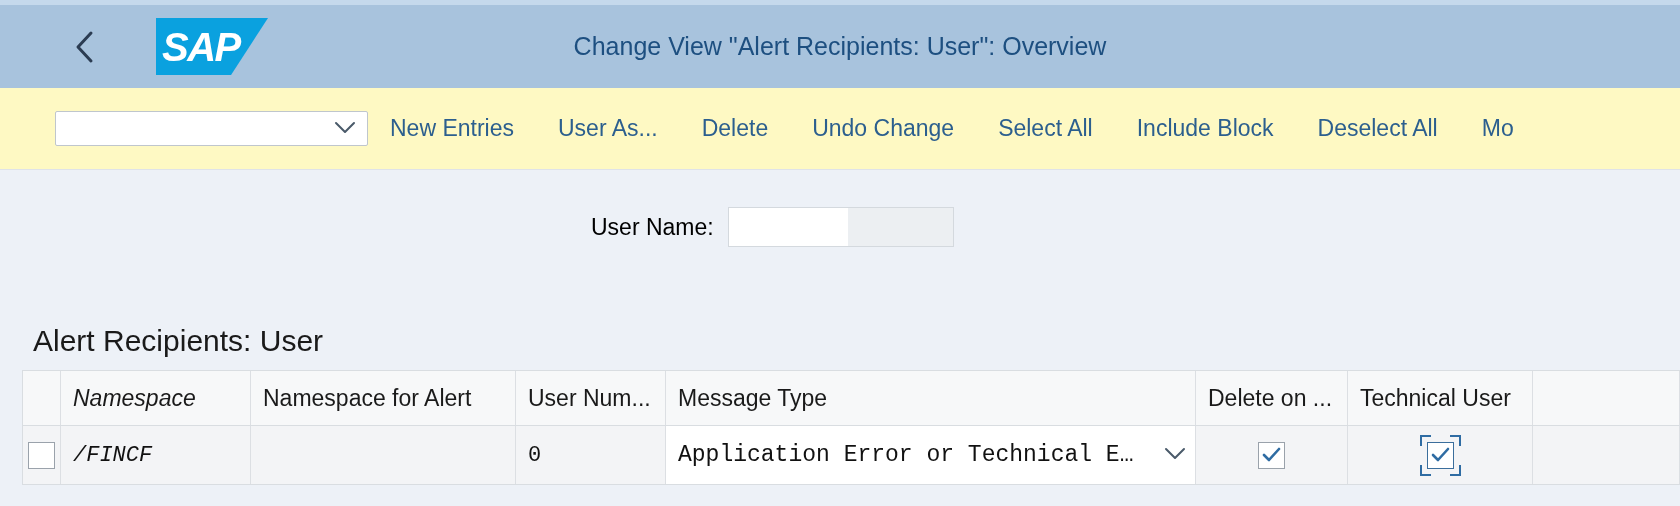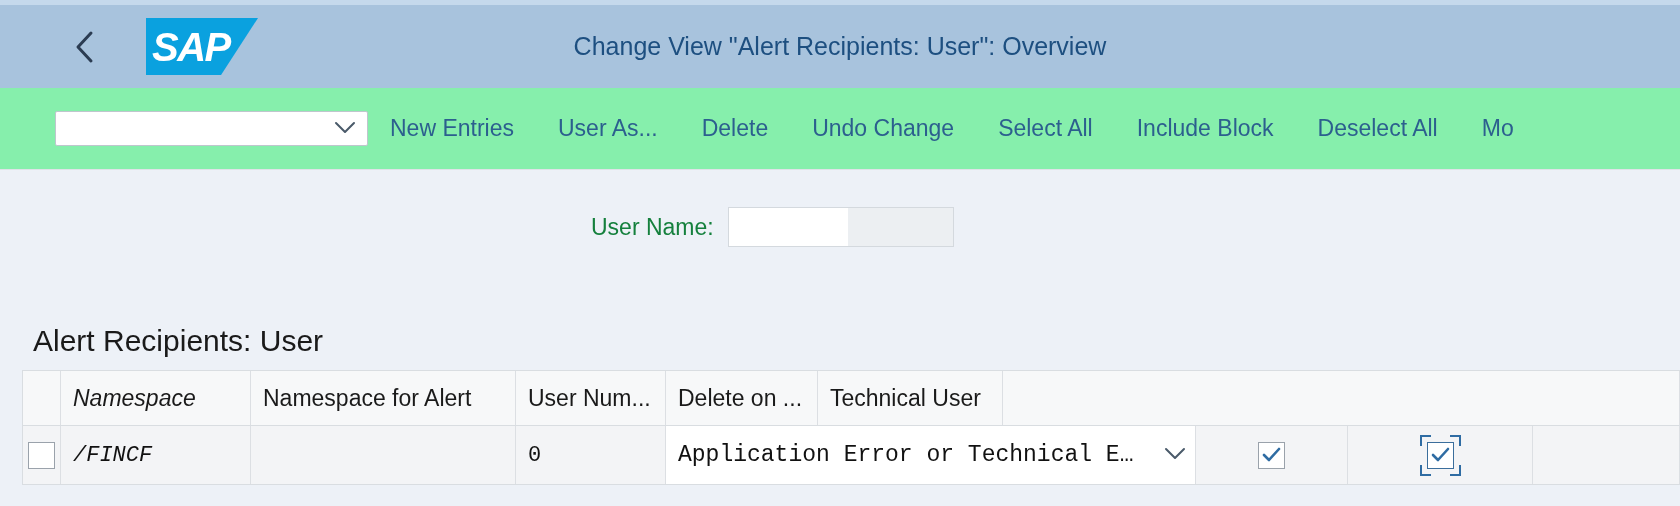--- a/index.html
+++ b/index.html
@@ -35,21 +35,21 @@
     height: 46px;
     margin-left: 62px;
     display: flex;
     align-items: center;
     justify-content: center;
     cursor: pointer;
   }
   .back-btn svg { display: block; }
 
   .sap-logo {
-    margin-left: 38px;
+    margin-left: 48px;
     width: 112px;
     height: 57px;
     position: relative;
     cursor: pointer;
   }
   .sap-logo .logo-shape {
     position: absolute;
     inset: 0;
     background: #0aa1df;
     clip-path: polygon(0 0, 100% 0, 67% 100%, 0 100%);
@@ -78,21 +78,21 @@
     justify-content: center;
     font-size: 25px;
     color: #1d4f80;
     pointer-events: none;
     white-space: nowrap;
   }
 
   
   .toolbar {
     height: 82px;
-    background: #86efac;
+    background: #fef9c3;
     border-bottom: 1px solid #dfe3e8;
     display: flex;
     align-items: center;
     padding-left: 55px;
     box-sizing: border-box;
     overflow: hidden;
   }
   .tb-combo {
     width: 313px;
     height: 35px;
@@ -127,21 +127,21 @@
   }
 
   .filter-row {
     display: flex;
     align-items: center;
     padding-top: 37px;
     padding-left: 591px;
   }
   .filter-label {
     font-size: 23px;
-    color: #15803d;
+    color: #000000;
     margin-right: 14px;
   }
   .filter-field {
     width: 226px;
     height: 40px;
     background: #eceff2;
     border: 1px solid #d4d9de;
     box-sizing: border-box;
     display: flex;
     align-items: stretch;
@@ -329,20 +329,21 @@
 
   <div class="section-title">Alert Recipients: User</div>
 
   <div class="grid">
 
     <div class="grid-row grid-head">
       <div class="cell c-check"></div>
       <div class="cell c-ns">Namespace</div>
       <div class="cell c-rec">Namespace for Alert</div>
       <div class="cell c-unum">User Num...</div>
+      <div class="cell c-msg" style="padding:0 12px">Message Type</div>
       <div class="cell c-incl" style="justify-content:flex-start">Delete on ...</div>
       <div class="cell c-tech" style="justify-content:flex-start">Technical User</div>
       <div class="cell c-fill"></div>
     </div>
 
     <div class="grid-row grid-body">
 
       <div class="cell c-check">
         <span class="cb">
           

